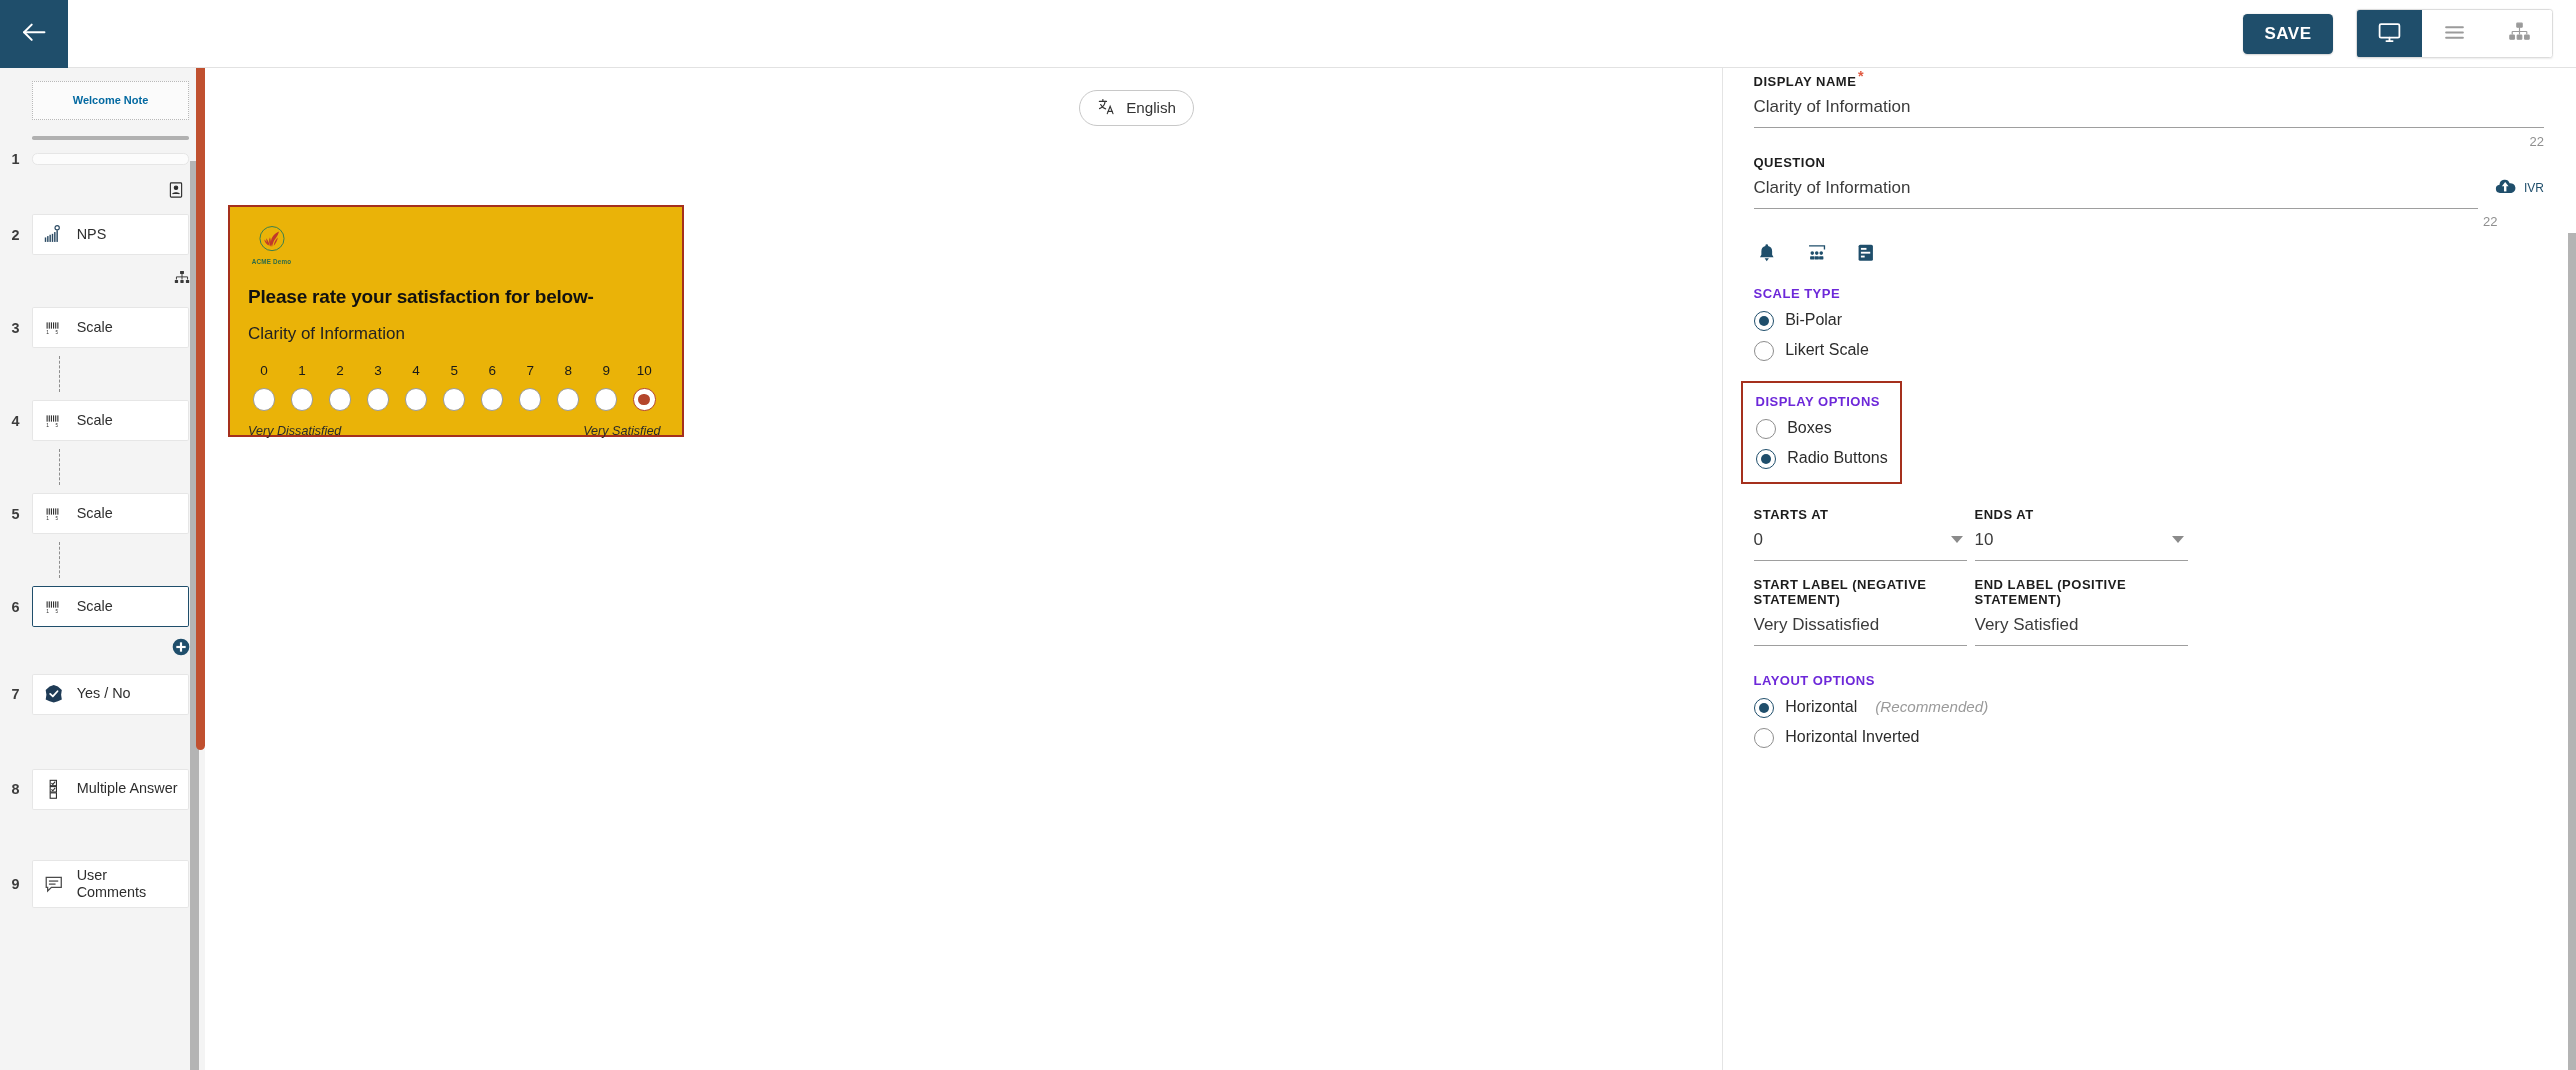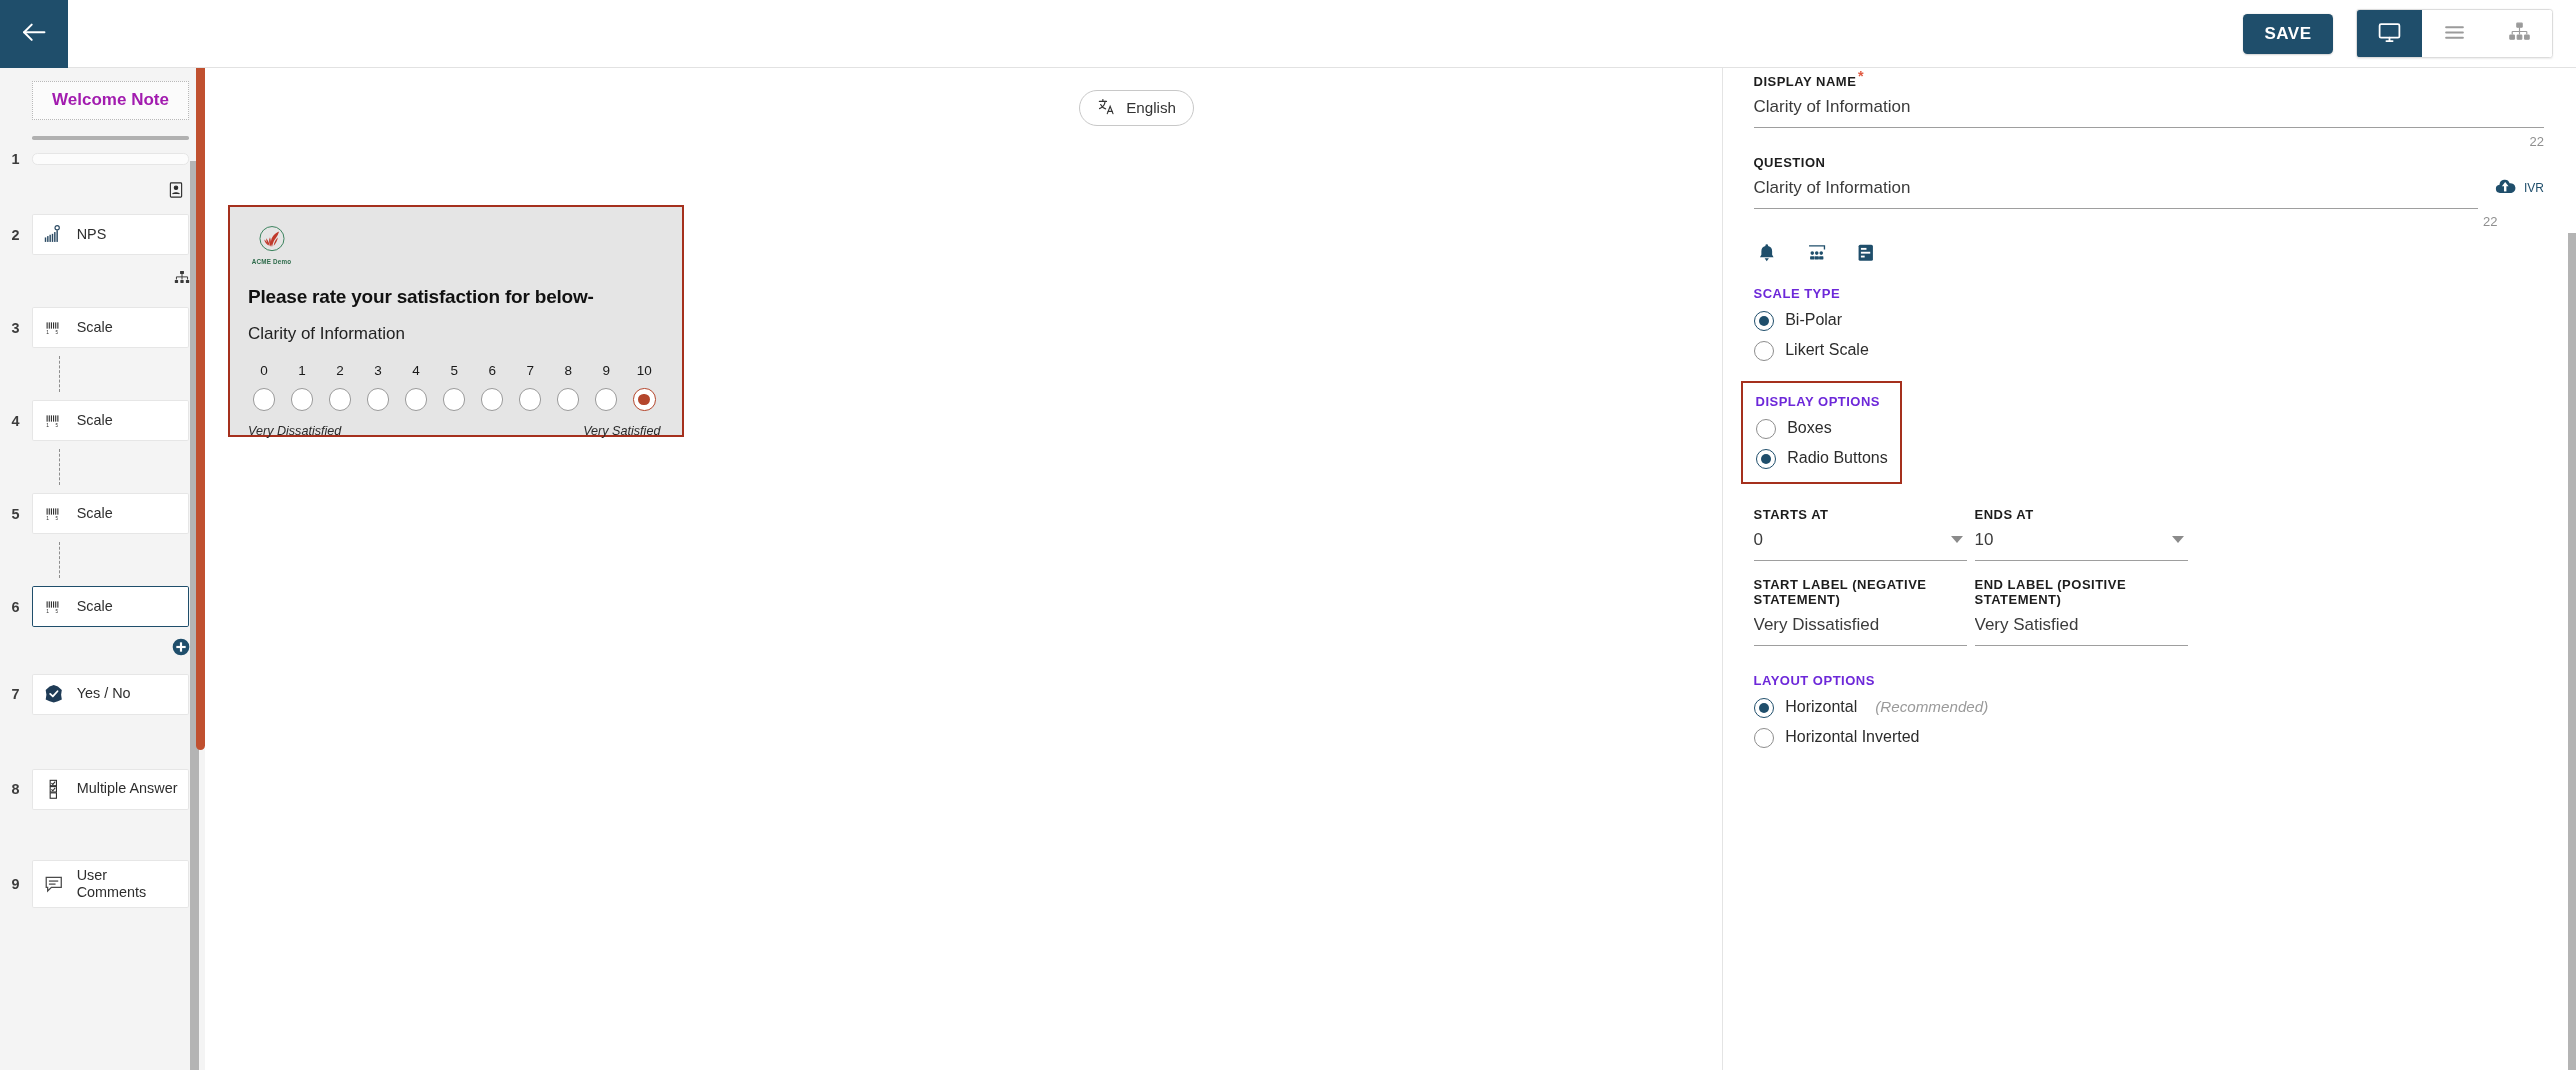--- a/index.html
+++ b/index.html
@@ -91,22 +91,22 @@
     background: #f4f4f4;
     overflow: hidden;
     z-index: 20;
   }
   .welcome-note {
     margin: 12.6px 16px 0 32px;
     height: 39px;
     border: 0.9px dotted #b9b9b9;
     background: #fbfbfb;
     display: flex; align-items: center; justify-content: center;
-    font-size: 17px;
-    color: #a21caf;
+    font-size: 11px;
+    color: #0369a1;
     font-weight: 600;
     cursor: pointer;
   }
   .grabber {
     margin: 16px 16px 0 32px;
     height: 4.5px;
     background: #b0b0b0;
     border-radius: 1.8px;
   }
   .q-list { position: relative; margin-top: 3.6px; }
@@ -205,21 +205,21 @@
     cursor: pointer;
   }
   .lang-pill svg { width: 19px; height: 19px; }
   .lang-pill span { font-size: 15.2px; color: #333; }
 
   .preview-card {
     position: absolute;
     top: 137px; left: 23px;
     width: 456px; height: 232px;
     border: 2.7px solid #a5301d;
-    background: #e5e5e5;
+    background: #eab308;
     padding: 16px 18px 0 18px;
   }
   .logo-block { display: flex; flex-direction: column; align-items: center; width: 47px; }
   .logo-circle { width: 34px; height: 34px; }
   .logo-text {
     font-size: 6.3px;
     font-weight: 700;
     color: #2d6b4a;
     letter-spacing: 0.2px;
     margin-top: 0.9px;

